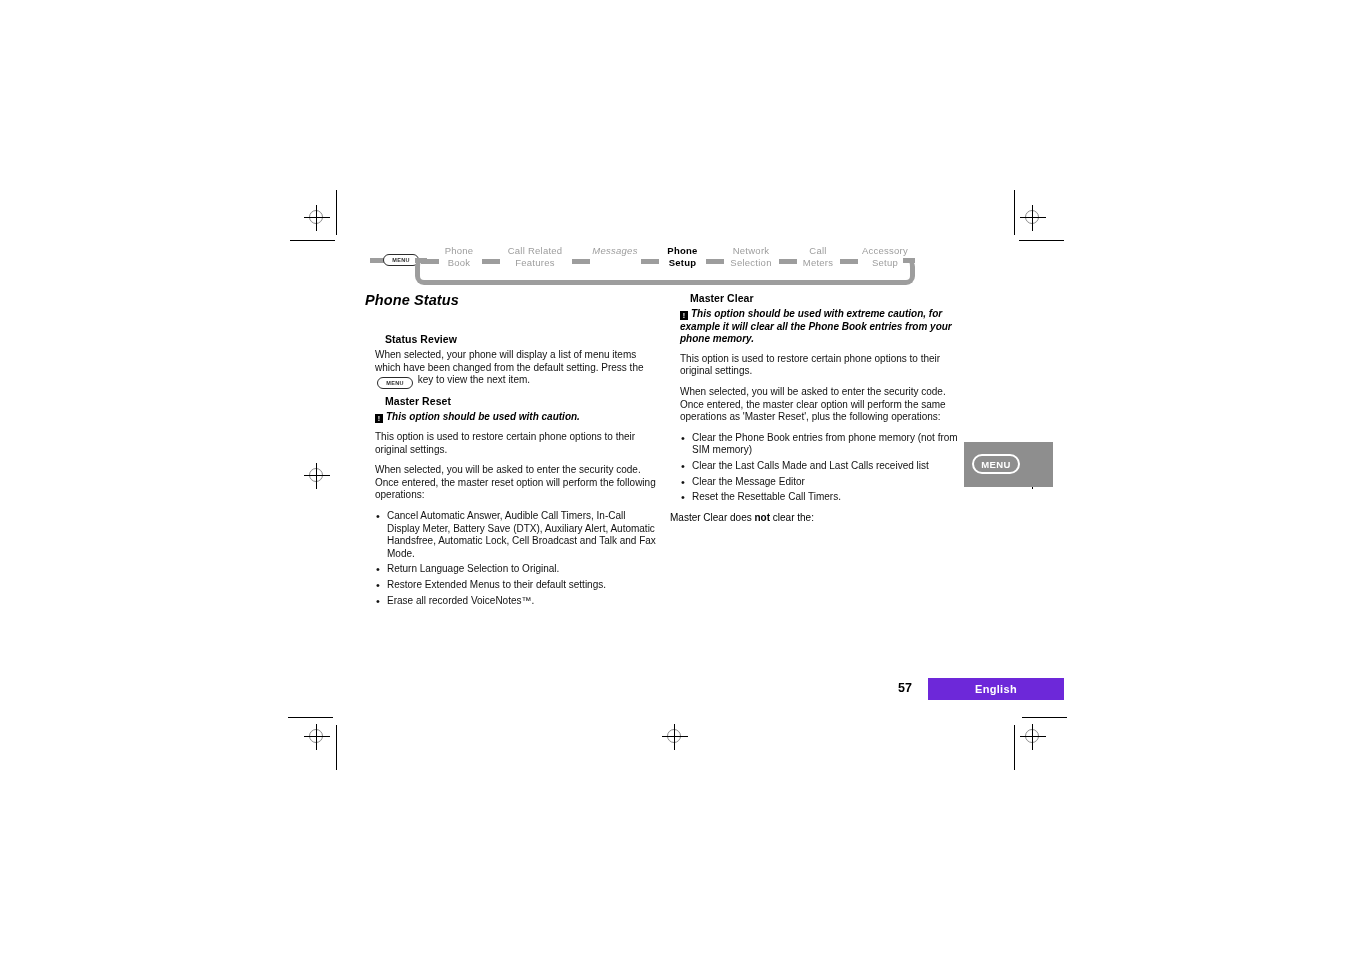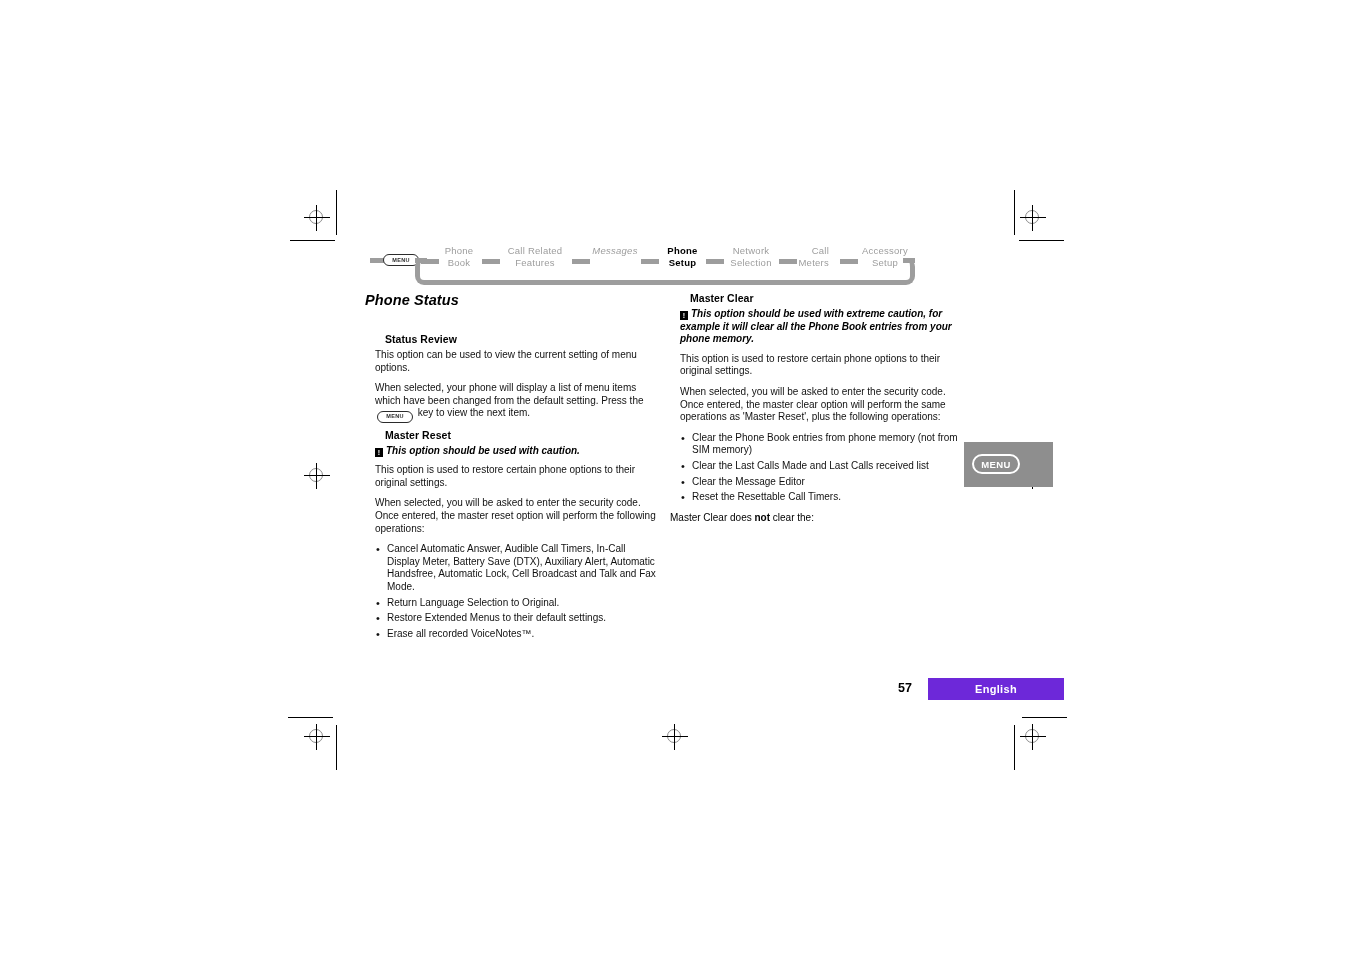--- a/index.html
+++ b/index.html
@@ -380,38 +380,37 @@
       <div class="nav-item current" style="left:230px; width:55px;">
         <div>Phone</div>
         <div>Setup</div>
       </div>
 
       <div class="nav-item" style="left:295px; width:62px;">
         <div>Network</div>
         <div>Selection</div>
       </div>
 
-      <div class="nav-item" style="left:356px; width:48px;text-align:right;">
+      <div class="nav-item" style="left:369px; width:48px;">
         <div>Call</div>
         <div>Meters</div>
       </div>
 
       <div class="nav-item" style="left:429px; width:62px;">
         <div>Accessory</div>
         <div>Setup</div>
       </div>
     </div>
   </div>
 
   <div class="col col-left">
 
     <h1 class="sec-title">Phone Status</h1>
 
     <h2 class="sub-title">Status Review</h2>
-    <p class="body">This option can be used to view the current setting of menu options.</p>
     <p class="body">
       <span>When selected, your phone will display a list of menu items which have been changed from the default setting. Press the</span>
       <span class="menu-chip" style="position:relative; left:0; top:2px; display:inline-flex; margin:0 2px;">MENU</span>
       <span>key to view the next item.</span>
     </p>
 
     <h2 class="sub-title">Master Reset</h2>
     <div class="caution">
       <span class="warn-ico">!</span><span class="ctext">This option should be used with caution.</span>
     </div>

